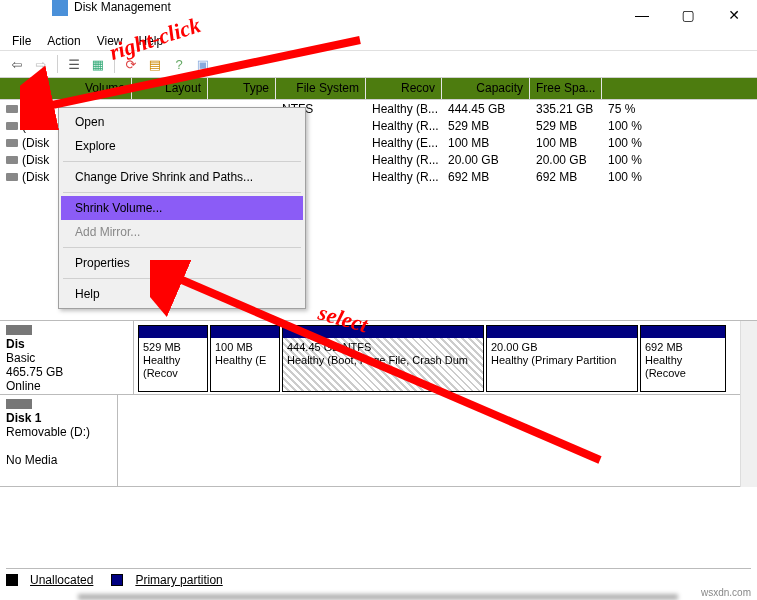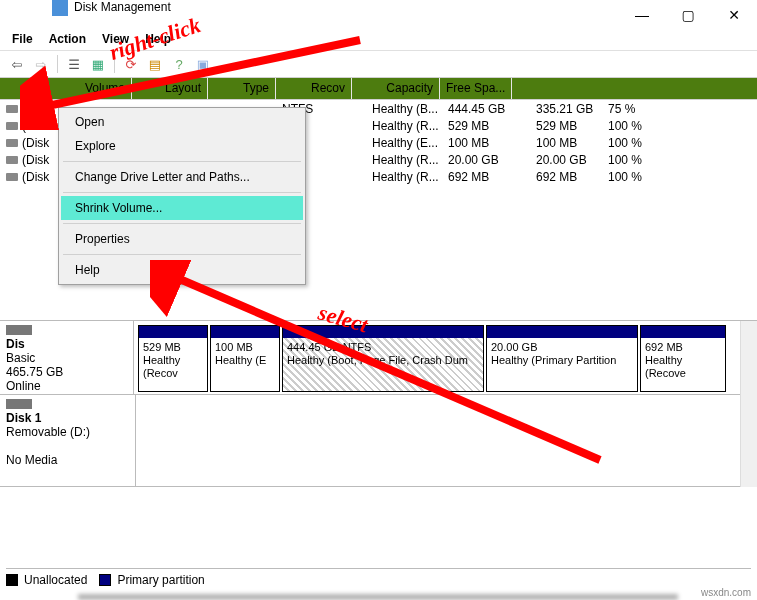--- a/index.html
+++ b/index.html
@@ -5,21 +5,21 @@
 * { box-sizing: border-box; margin: 0; padding: 0; font-family: "Segoe UI", Tahoma, sans-serif; }
 body { background: #fff; width: 757px; height: 600px; position: relative; overflow: hidden; }
 
 
 .titlebar { height: 30px; display: flex; padding: 0 8px; font-size: 12px; position: relative; margin-left: 44px; }
 .titlebar .icon { width: 16px; height: 16px; background: #4a90d9; margin-right: 6px; }
 .window-controls { position: absolute; right: 0; top: 0; display: flex; }
 .window-controls div { width: 46px; height: 30px; display: flex; align-items: center; justify-content: center; font-size: 14px; color: #000; }
 
 
-.menubar { height: 20px; display: flex; align-items: flex-start; padding: 0 4px; font-size: 12px; font-weight: bold; }
+.menubar { height: 20px; display: flex; align-items: flex-end; padding: 0 4px; font-size: 12px; }
 .menubar span { padding: 2px 8px; cursor: default; }
 
 
 .toolbar { height: 28px; display: flex; align-items: center; padding: 0 6px; gap: 2px; border-top: 1px solid #e0e0e0; border-bottom: 1px solid #d0d0d0; }
 .toolbar .tbtn { width: 22px; height: 22px; display: flex; align-items: center; justify-content: center; font-size: 13px; color: #555; }
 .toolbar .sep { width: 1px; height: 18px; background: #d0d0d0; margin: 0 3px; }
 
 
 .columns { display: flex; height: 22px; border-bottom: 1px solid #d0d0d0; font-size: 12px; background: #4d7c0f; text-align: right; }
 .columns div { padding: 3px 6px; border-right: 1px solid #e5e5e5; white-space: nowrap; overflow: hidden; }
@@ -28,39 +28,39 @@
 .volume-area { position: relative; height: 220px; background: #fff; overflow: hidden; }
 .volume-rows { font-size: 12px; }
 .volume-row { display: flex; height: 17px; align-items: center; }
 .volume-row .cell { padding: 0 6px; white-space: nowrap; overflow: hidden; }
 .drive-icon { width: 12px; height: 8px; background: #888; display: inline-block; margin-right: 4px; vertical-align: middle; border-radius: 1px; }
 
 
 .context-menu { position: absolute; left: 58px; top: 107px; width: 248px; background: #f0f0f0; border: 1px solid #a0a0a0; box-shadow: 2px 2px 4px rgba(0,0,0,0.25); font-size: 12px; z-index: 100; padding: 2px; }
 .context-menu .item { padding: 5px 14px; color: #000; cursor: default; }
 .context-menu .item.disabled { color: #888; }
-.context-menu .item.highlight { background: #5eead4; }
+.context-menu .item.highlight { background: #8b5cf6; }
 .context-menu .msep { height: 1px; background: #d0d0d0; margin: 3px 2px; }
 
 
 .disk-area { border-top: 1px solid #bbb; }
 .disk-row { display: flex; height: 74px; border-bottom: 1px solid #bbb; }
 .disk-label { width: 134px; border-right: 1px solid #bbb; padding: 4px 6px; font-size: 12px; background: #fff; position: relative; }
 .disk-label .dicon { width: 26px; height: 10px; background: #777; margin-bottom: 2px; }
 .disk-partitions { flex: 1; display: flex; padding: 4px 4px 2px 4px; gap: 2px; background: #fff; position: relative; }
 .part { border: 1px solid #000; position: relative; font-size: 11px; padding: 2px 4px 0 4px; overflow: hidden; }
 .part .topbar { position: absolute; left: 0; top: 0; right: 0; height: 12px; background: #000080; }
 .part .ptext { position: relative; margin-top: 13px; line-height: 13px; }
 .part.hatched { 
   background-image: repeating-linear-gradient(45deg, #fff, #fff 3px, #ccc 3px, #ccc 5px);
 }
 .scrollbar-v { position: absolute; right: 0; top: 0; width: 17px; height: 100%; background: #f0f0f0; border-left: 1px solid #ddd; }
 
 
-.legend { position: absolute; bottom: 12px; left: 6px; right: 6px; height: 20px; border-top: 1px solid #bbb; padding-top: 3px; font-size: 12px; display: flex; align-items: center; gap: 6px; }
+.legend { position: absolute; bottom: 12px; left: 6px; right: 6px; height: 20px; border-top: 1px solid #bbb; padding-top: 3px; font-size: 12px; display: flex; align-items: center; gap: 12px; text-decoration: underline; }
 .legend .sw { width: 12px; height: 12px; display: inline-block; border: 1px solid #000; }
 
 
 .annotation { position: absolute; color: #ff0000; font-weight: bold; font-style: italic; font-size: 22px; font-family: Georgia, serif; z-index: 200; pointer-events: none; }
 .arrow-svg { position: absolute; z-index: 150; pointer-events: none; }
 
 
 .selected-drive { display: inline-block; background: #0078d7; color: #fff; padding: 0 4px; border: 1px dotted #fff; font-size: 11px; }
 
 .watermark { position: absolute; right: 6px; bottom: 2px; font-size: 10px; color: #888; }
@@ -96,20 +96,21 @@
   <div class="tbtn" style="color:#d44">⟳</div>
   <div class="tbtn" style="color:#c80">▤</div>
   <div class="tbtn" style="color:#6a6">?</div>
   <div class="tbtn" style="color:#8ad">▣</div>
 </div>
 
 <div class="columns">
   <div style="width:132px">Volume</div>
   <div style="width:76px">Layout</div>
   <div style="width:68px">Type</div>
+  <div style="width:90px">File System</div>
   <div style="width:76px">Recov</div>
   <div style="width:88px">Capacity</div>
   <div style="width:72px">Free Spa...</div>
 </div>
 
 <div class="volume-area">
   <div class="volume-rows">
     <div class="volume-row">
       <div class="cell" style="width:132px"><span class="drive-icon"></span><span class="selected-drive">(C:)</span></div>
       <div class="cell" style="width:76px"></div>
@@ -190,21 +191,21 @@
           <div class="ptext"><span>20.00 GB</span><br><span>Healthy (Primary Partition</span></div>
         </div>
       <div class="part" style="width:86px">
           <div class="topbar"></div>
           <div class="ptext"><span>692 MB</span><br><span>Healthy (Recove</span></div>
         </div>
     </div>
     <div class="scrollbar-v"></div>
   </div>
   <div class="disk-row" style="height:92px">
-    <div class="disk-label" style="width:136px;border-right:1px solid #bbb">
+    <div class="disk-label" style="width:118px;border-right:1px solid #bbb">
       <div class="dicon"></div>
       <b>Disk 1</b><br>
       <span>Removable (D:)</span><br><br>
       <span>No Media</span>
     </div>
     <div style="flex:1;background:#fff"></div>
     <div class="scrollbar-v"></div>
   </div>
 </div>
 
@@ -212,23 +213,24 @@
   <span class="sw" style="background:#000"></span>
   <span>Unallocated</span>
   <span class="sw" style="background:#000080;margin-left:6px"></span>
   <span>Primary partition</span>
 </div>
 
 <div class="context-menu">
   <div class="item">Open</div>
   <div class="item">Explore</div>
   <div class="msep"></div>
-  <div class="item">Change Drive Letter and Paths...</div>
+  <div class="item">Change Drive Shrink and Paths...</div>
   <div class="msep"></div>
   <div class="item highlight">Shrink Volume...</div>
+  <div class="item disabled">Add Mirror...</div>
   <div class="msep"></div>
   <div class="item">Properties</div>
   <div class="msep"></div>
   <div class="item">Help</div>
 </div>
 
 <div class="annotation" style="left:108px;top:26px;transform:rotate(-18deg)">right-click</div>
 <div class="annotation" style="left:318px;top:306px;transform:rotate(16deg)">select</div>
 
 <svg class="arrow-svg" style="left:20px;top:30px" width="360" height="100">

